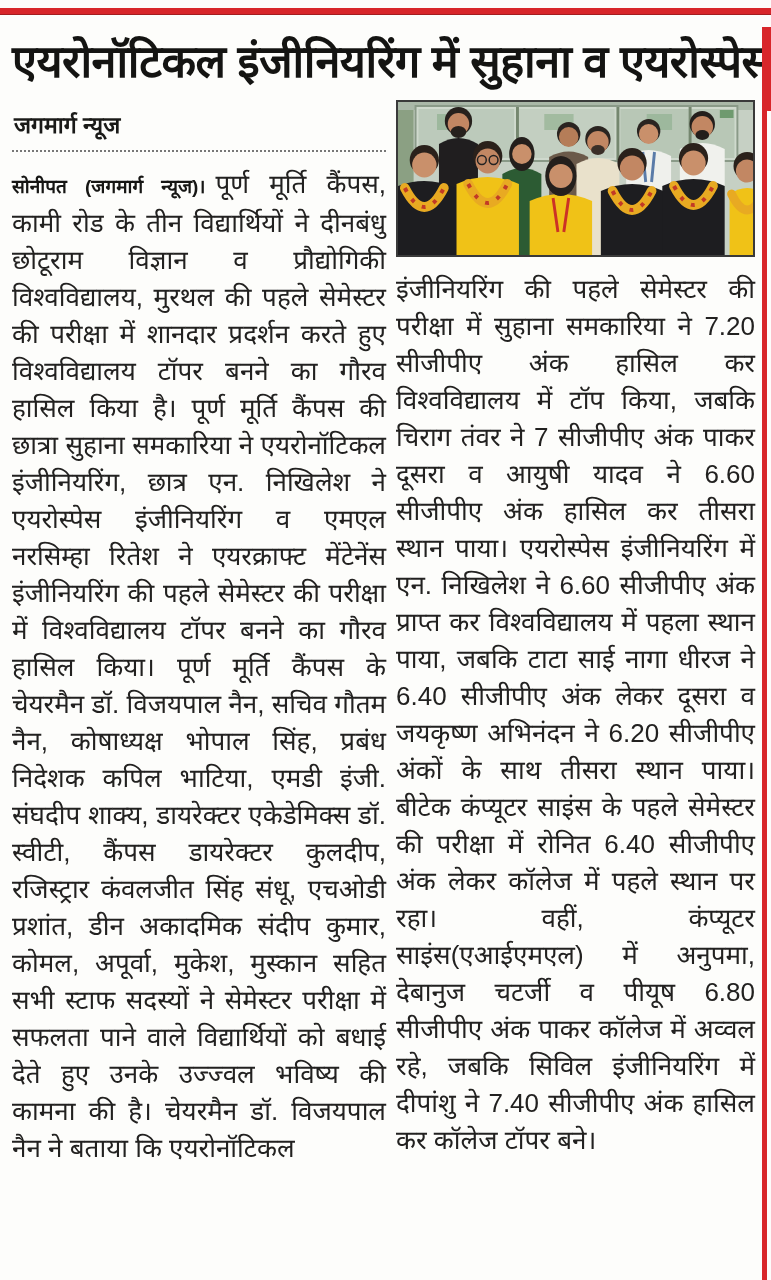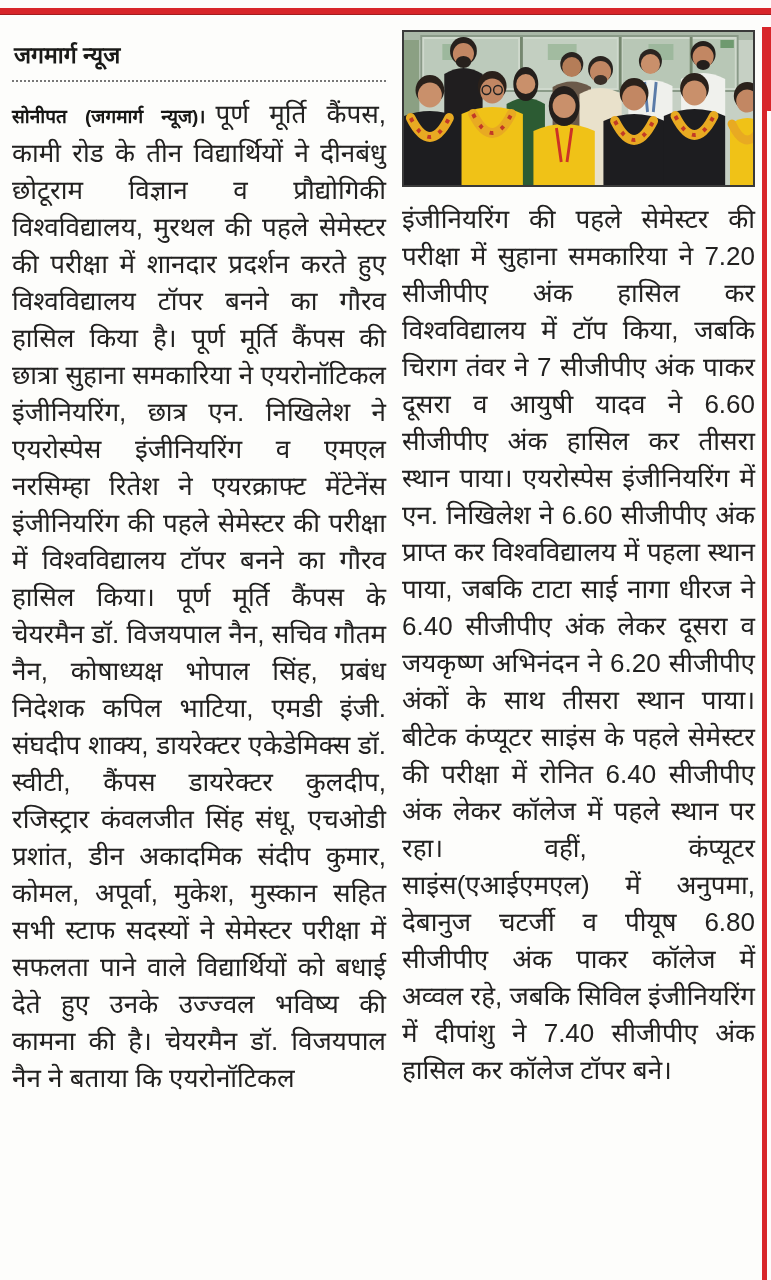--- a/index.html
+++ b/index.html
@@ -23,21 +23,21 @@
     position:absolute;top:27px;right:0;width:9px;height:84px;
     background:#d8262a;border-bottom-left-radius:6px;
   }
   .headline{
     margin:30px 16px 6px 12px;
     font-size:45px;line-height:64px;font-weight:700;
     text-align:center;color:#141412;letter-spacing:-0.5px;
   }
   .hl{display:block;white-space:nowrap;}
   .content{
-    display:flex;gap:16px;
+    display:flex;gap:10px;
     padding:0 16px 0 12px;
   }
   .col-left{flex:0 0 374px;width:374px;}
   .col-right{flex:1;min-width:0;}
   .byline{
     font-size:23px;font-weight:700;color:#1a1a18;
     padding:8px 0 10px 2px;
     border-bottom:2px dotted #777;
     margin-bottom:14px;
   }
@@ -54,20 +54,21 @@
   .dateline{font-size:19px;font-weight:700;color:#161614;margin-right:10px;}
 </style>
 </head>
 <body>
 
 <div class="top-rule"></div>
 <div class="red-edge"></div>
 <div class="red-edge-thick"></div>
 
 <h1 class="headline">
+  <span class="hl">एयरोनॉटिकल इंजीनियरिंग में सुहाना व एयरोस्पेस</span>
 </h1>
 
 <div class="content">
 
   <div class="col-left">
     <div class="byline">
       <span>जगमार्ग न्यूज</span>
     </div>
     <p class="body">
       <strong class="dateline">सोनीपत (जगमार्ग न्यूज)।</strong><span>पूर्ण मूर्ति कैंपस, कामी रोड के तीन विद्यार्थियों ने दीनबंधु छोटूराम विज्ञान व प्रौद्योगिकी विश्वविद्यालय, मुरथल की पहले सेमेस्टर की परीक्षा में शानदार प्रदर्शन करते हुए विश्वविद्यालय टॉपर बनने का गौरव हासिल किया है। पूर्ण मूर्ति कैंपस की छात्रा सुहाना समकारिया ने एयरोनॉटिकल इंजीनियरिंग, छात्र एन. निखिलेश ने एयरोस्पेस इंजीनियरिंग व एमएल नरसिम्हा रितेश ने एयरक्राफ्ट मेंटेनेंस इंजीनियरिंग की पहले सेमेस्टर की परीक्षा में  विश्वविद्यालय टॉपर बनने का गौरव हासिल किया। पूर्ण मूर्ति कैंपस के चेयरमैन डॉ. विजयपाल नैन, सचिव गौतम नैन, कोषाध्यक्ष भोपाल सिंह, प्रबंध निदेशक कपिल भाटिया, एमडी इंजी. संघदीप शाक्य, डायरेक्टर एकेडेमिक्स डॉ. स्वीटी, कैंपस डायरेक्टर कुलदीप, रजिस्ट्रार कंवलजीत सिंह संधू, एचओडी प्रशांत, डीन अकादमिक संदीप कुमार, कोमल, अपूर्वा, मुकेश, मुस्कान सहित सभी स्टाफ सदस्यों ने सेमेस्टर परीक्षा में सफलता पाने वाले विद्यार्थियों को बधाई देते हुए उनके उज्ज्वल भविष्य की कामना की है। चेयरमैन डॉ. विजयपाल नैन ने बताया कि एयरोनॉटिकल</span>

